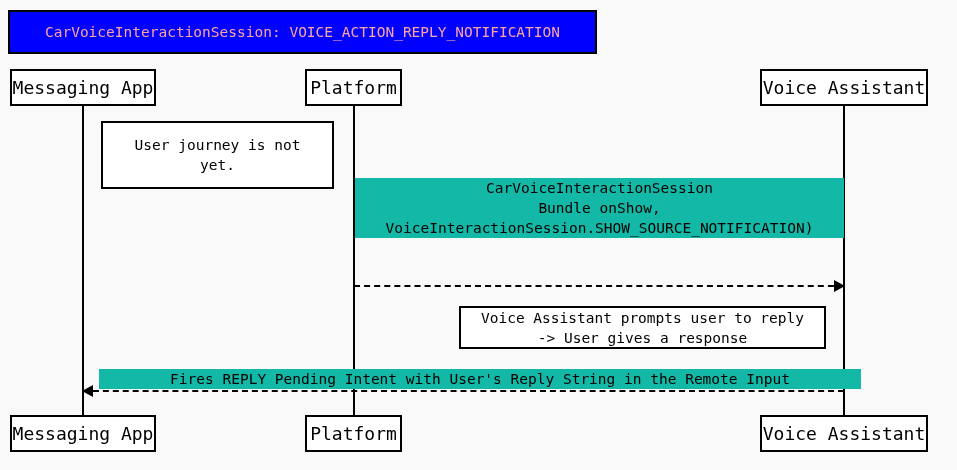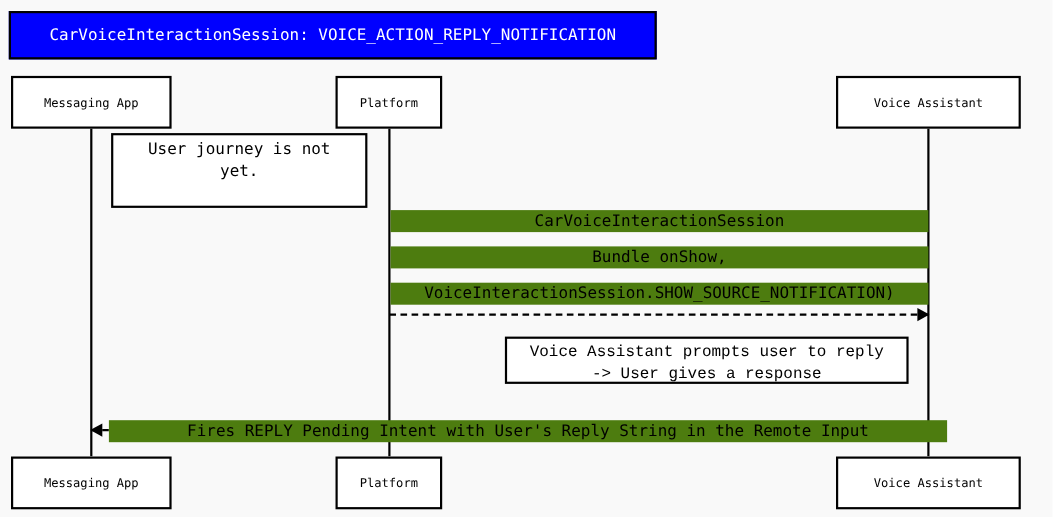--- a/index.html
+++ b/index.html
@@ -25,39 +25,39 @@
     height: 44px;
     background: #0000ff;
     border: 2px solid #000000;
     box-sizing: border-box;
     display: flex;
     flex-direction: column;
     align-items: center;
     justify-content: center;
   }
   .title-line {
-    color: #ffffff;
+    color: #fca5a5;
     font-size: 14.5px;
     line-height: 19px;
     white-space: pre;
     letter-spacing: 0px;
   }
 
   
   .participant {
     position: absolute;
     box-sizing: border-box;
     background: #ffffff;
     border: 2.5px solid #000000;
-    height: 48px;
+    height: 37px;
     display: flex;
     align-items: center;
     justify-content: center;
     color: #000000;
-    font-size: 11px;
+    font-size: 18px;
     white-space: pre;
     z-index: 3;
   }
 
   
   .lifeline {
     position: absolute;
     width: 2px;
     background: #000000;
     z-index: 1;
@@ -65,20 +65,21 @@
 
   
   .note {
     position: absolute;
     box-sizing: border-box;
     background: #ffffff;
     border: 2.5px solid #000000;
     display: flex;
     flex-direction: column;
     align-items: center;
+    justify-content: center;
     z-index: 4;
     padding: 3px 6px;
   }
   .note-line {
     color: #000000;
     font-size: 14.5px;
     line-height: 20px;
     white-space: pre;
     text-align: center;
   }
@@ -90,22 +91,21 @@
     text-align: center;
     color: #000000;
   }
   .msg-line {
     font-size: 14.5px;
     line-height: 20px;
     white-space: pre;
     text-align: center;
   }
   .msg-label.on-bg .msg-line {
-    background: #4d7c0f;
-    margin-top: 13px;
+    background: #14b8a6;
   }
 
   
   .arrow-wrap {
     position: absolute;
     height: 12px;
     z-index: 2;
   }
   .arrow-line-dashed {
     position: absolute;
@@ -165,21 +165,21 @@
     <div class="msg-line">CarVoiceInteractionSession</div>
     <div class="msg-line">Bundle onShow,</div>
     <div class="msg-line">VoiceInteractionSession.SHOW_SOURCE_NOTIFICATION)</div>
   </div>
 
   <div class="arrow-wrap" style="left:354px; top:280px; width:490px;">
     <div class="arrow-line-dashed"></div>
     <div class="arrow-head right"></div>
   </div>
 
-  <div class="note" style="left:459px; top:306px; width:367px; height:43px;font-family:Liberation Mono, monospace;">
+  <div class="note" style="left:459px; top:306px; width:367px; height:43px;">
     <span class="note-line">Voice Assistant prompts user to reply</span>
     <span class="note-line">-&gt; User gives a response</span>
   </div>
 
   <div class="msg-label on-bg" style="left:99px; top:369px; width:762px;">
     <div class="msg-line">Fires REPLY Pending Intent with User's Reply String in the Remote Input</div>
   </div>
 
   <div class="arrow-wrap" style="left:83px; top:385px; width:761px;">
     <div class="arrow-line-dashed"></div>

